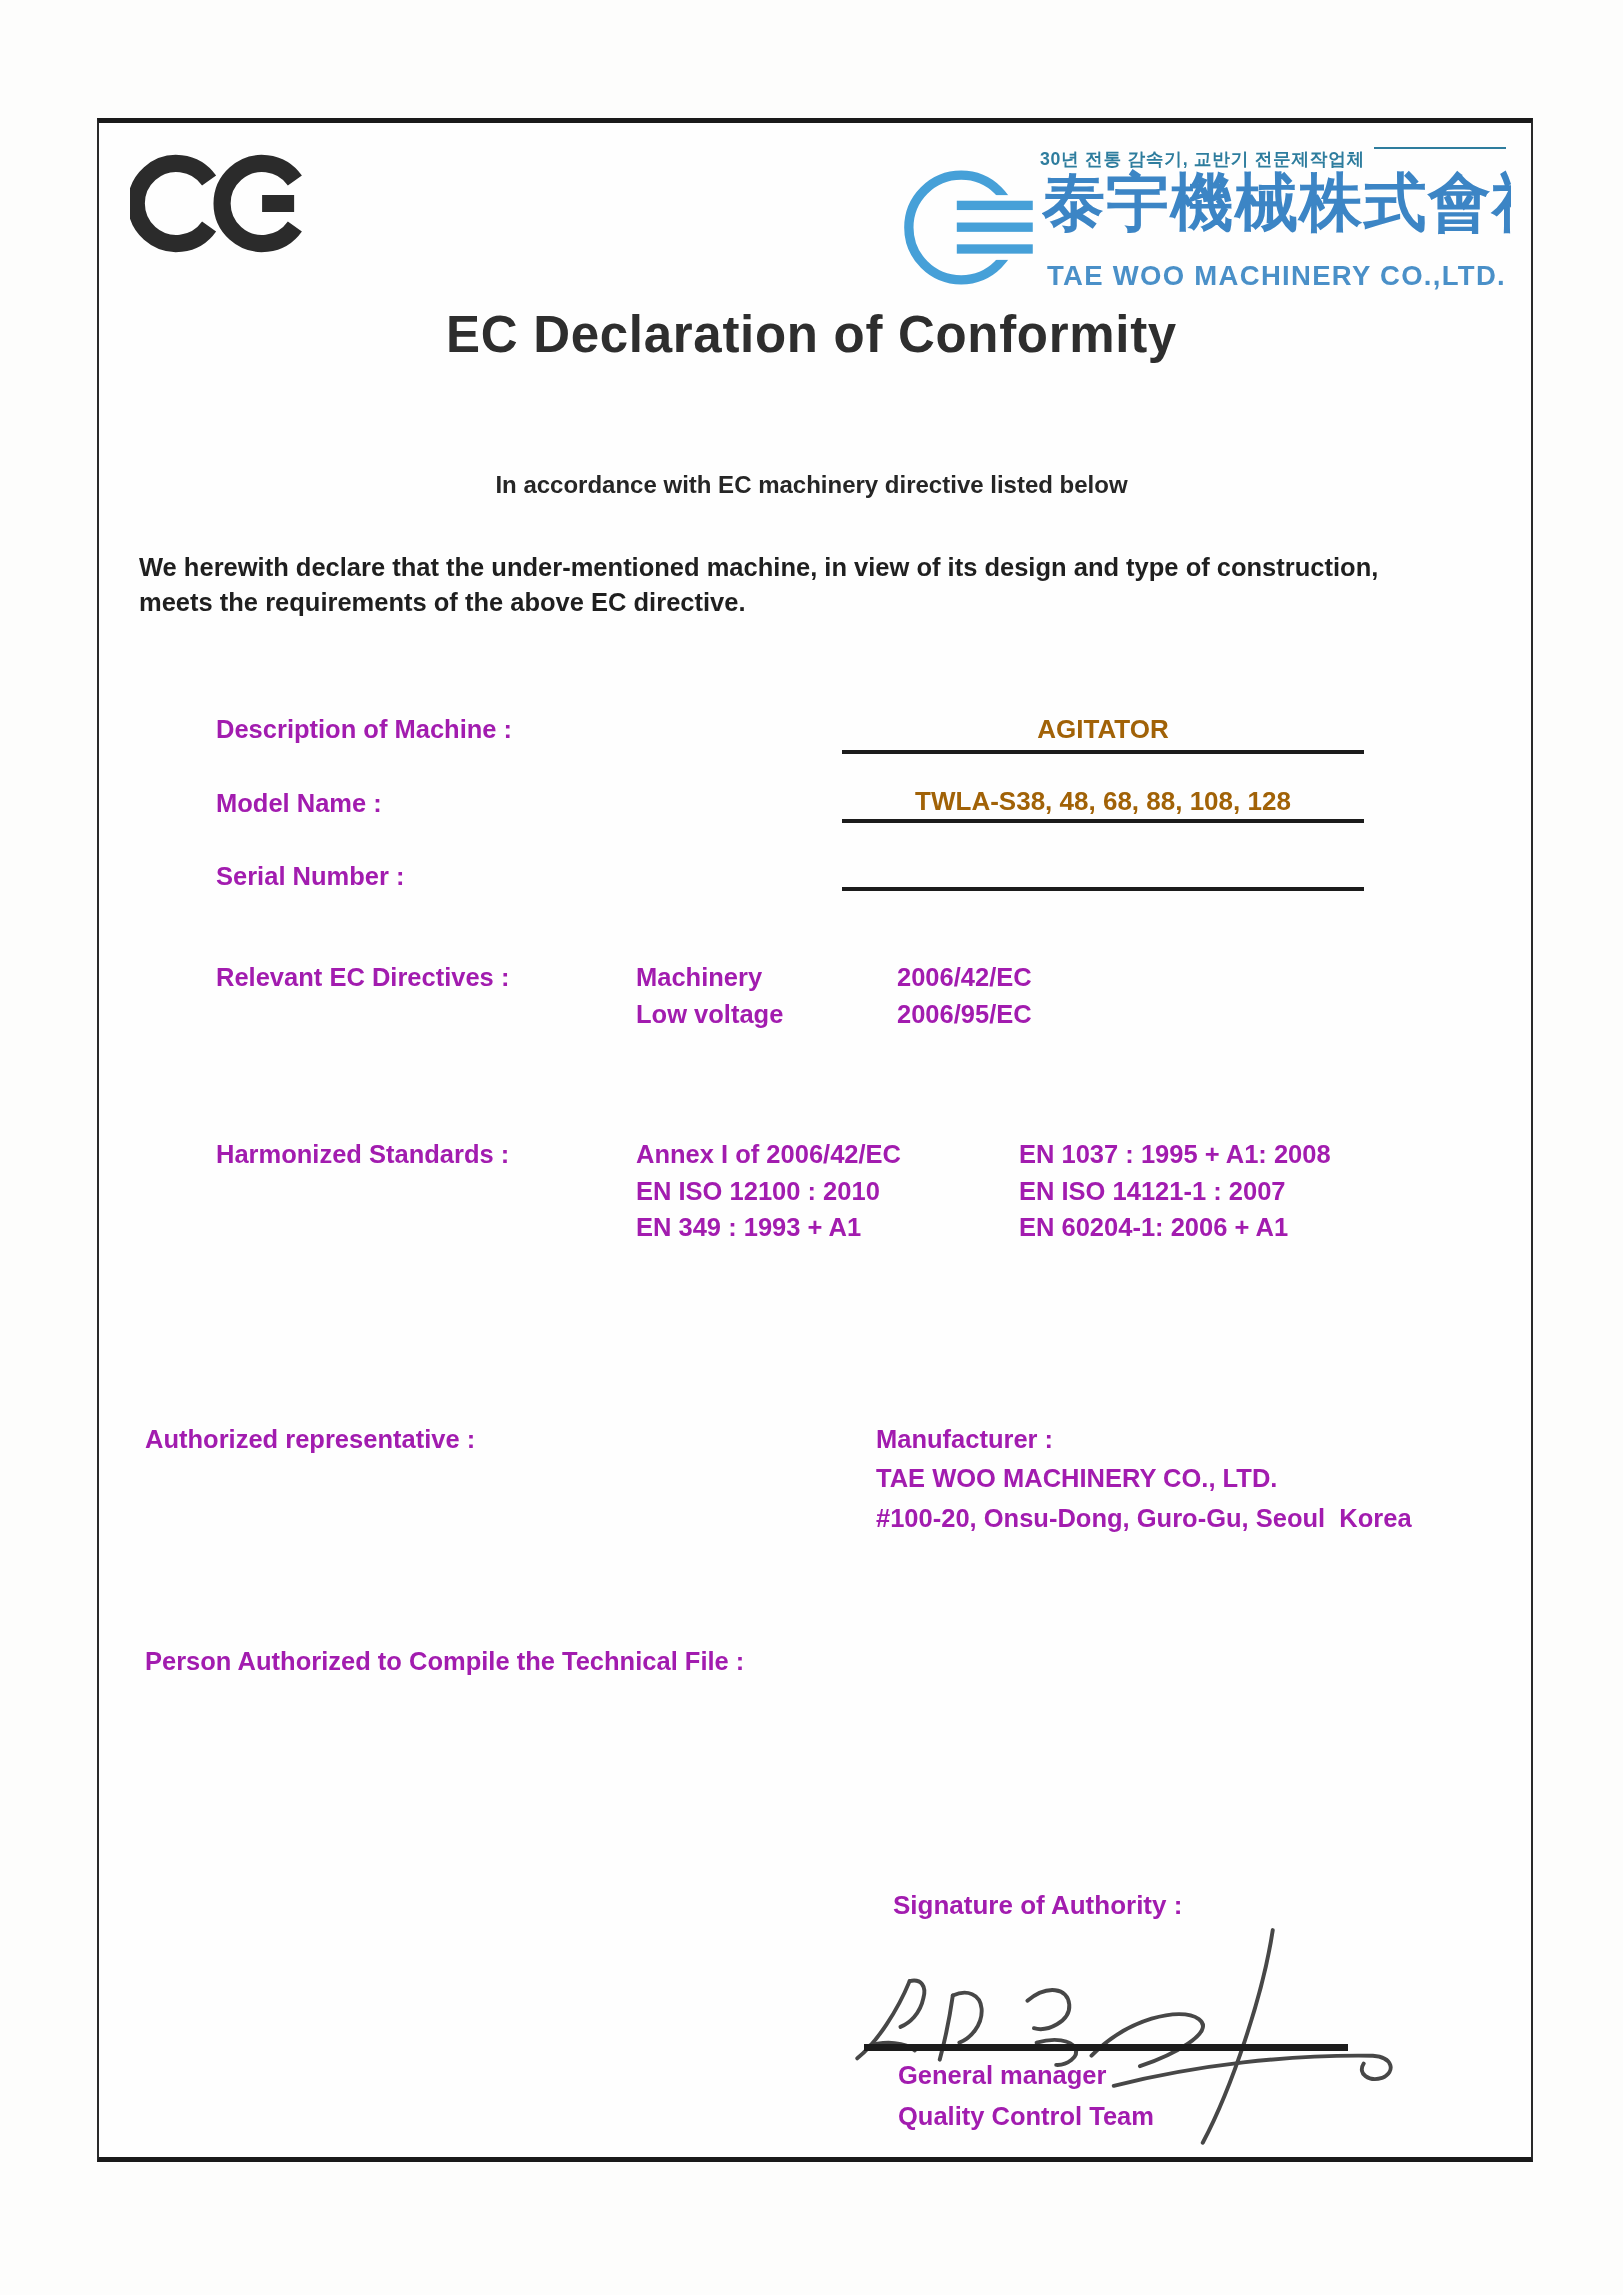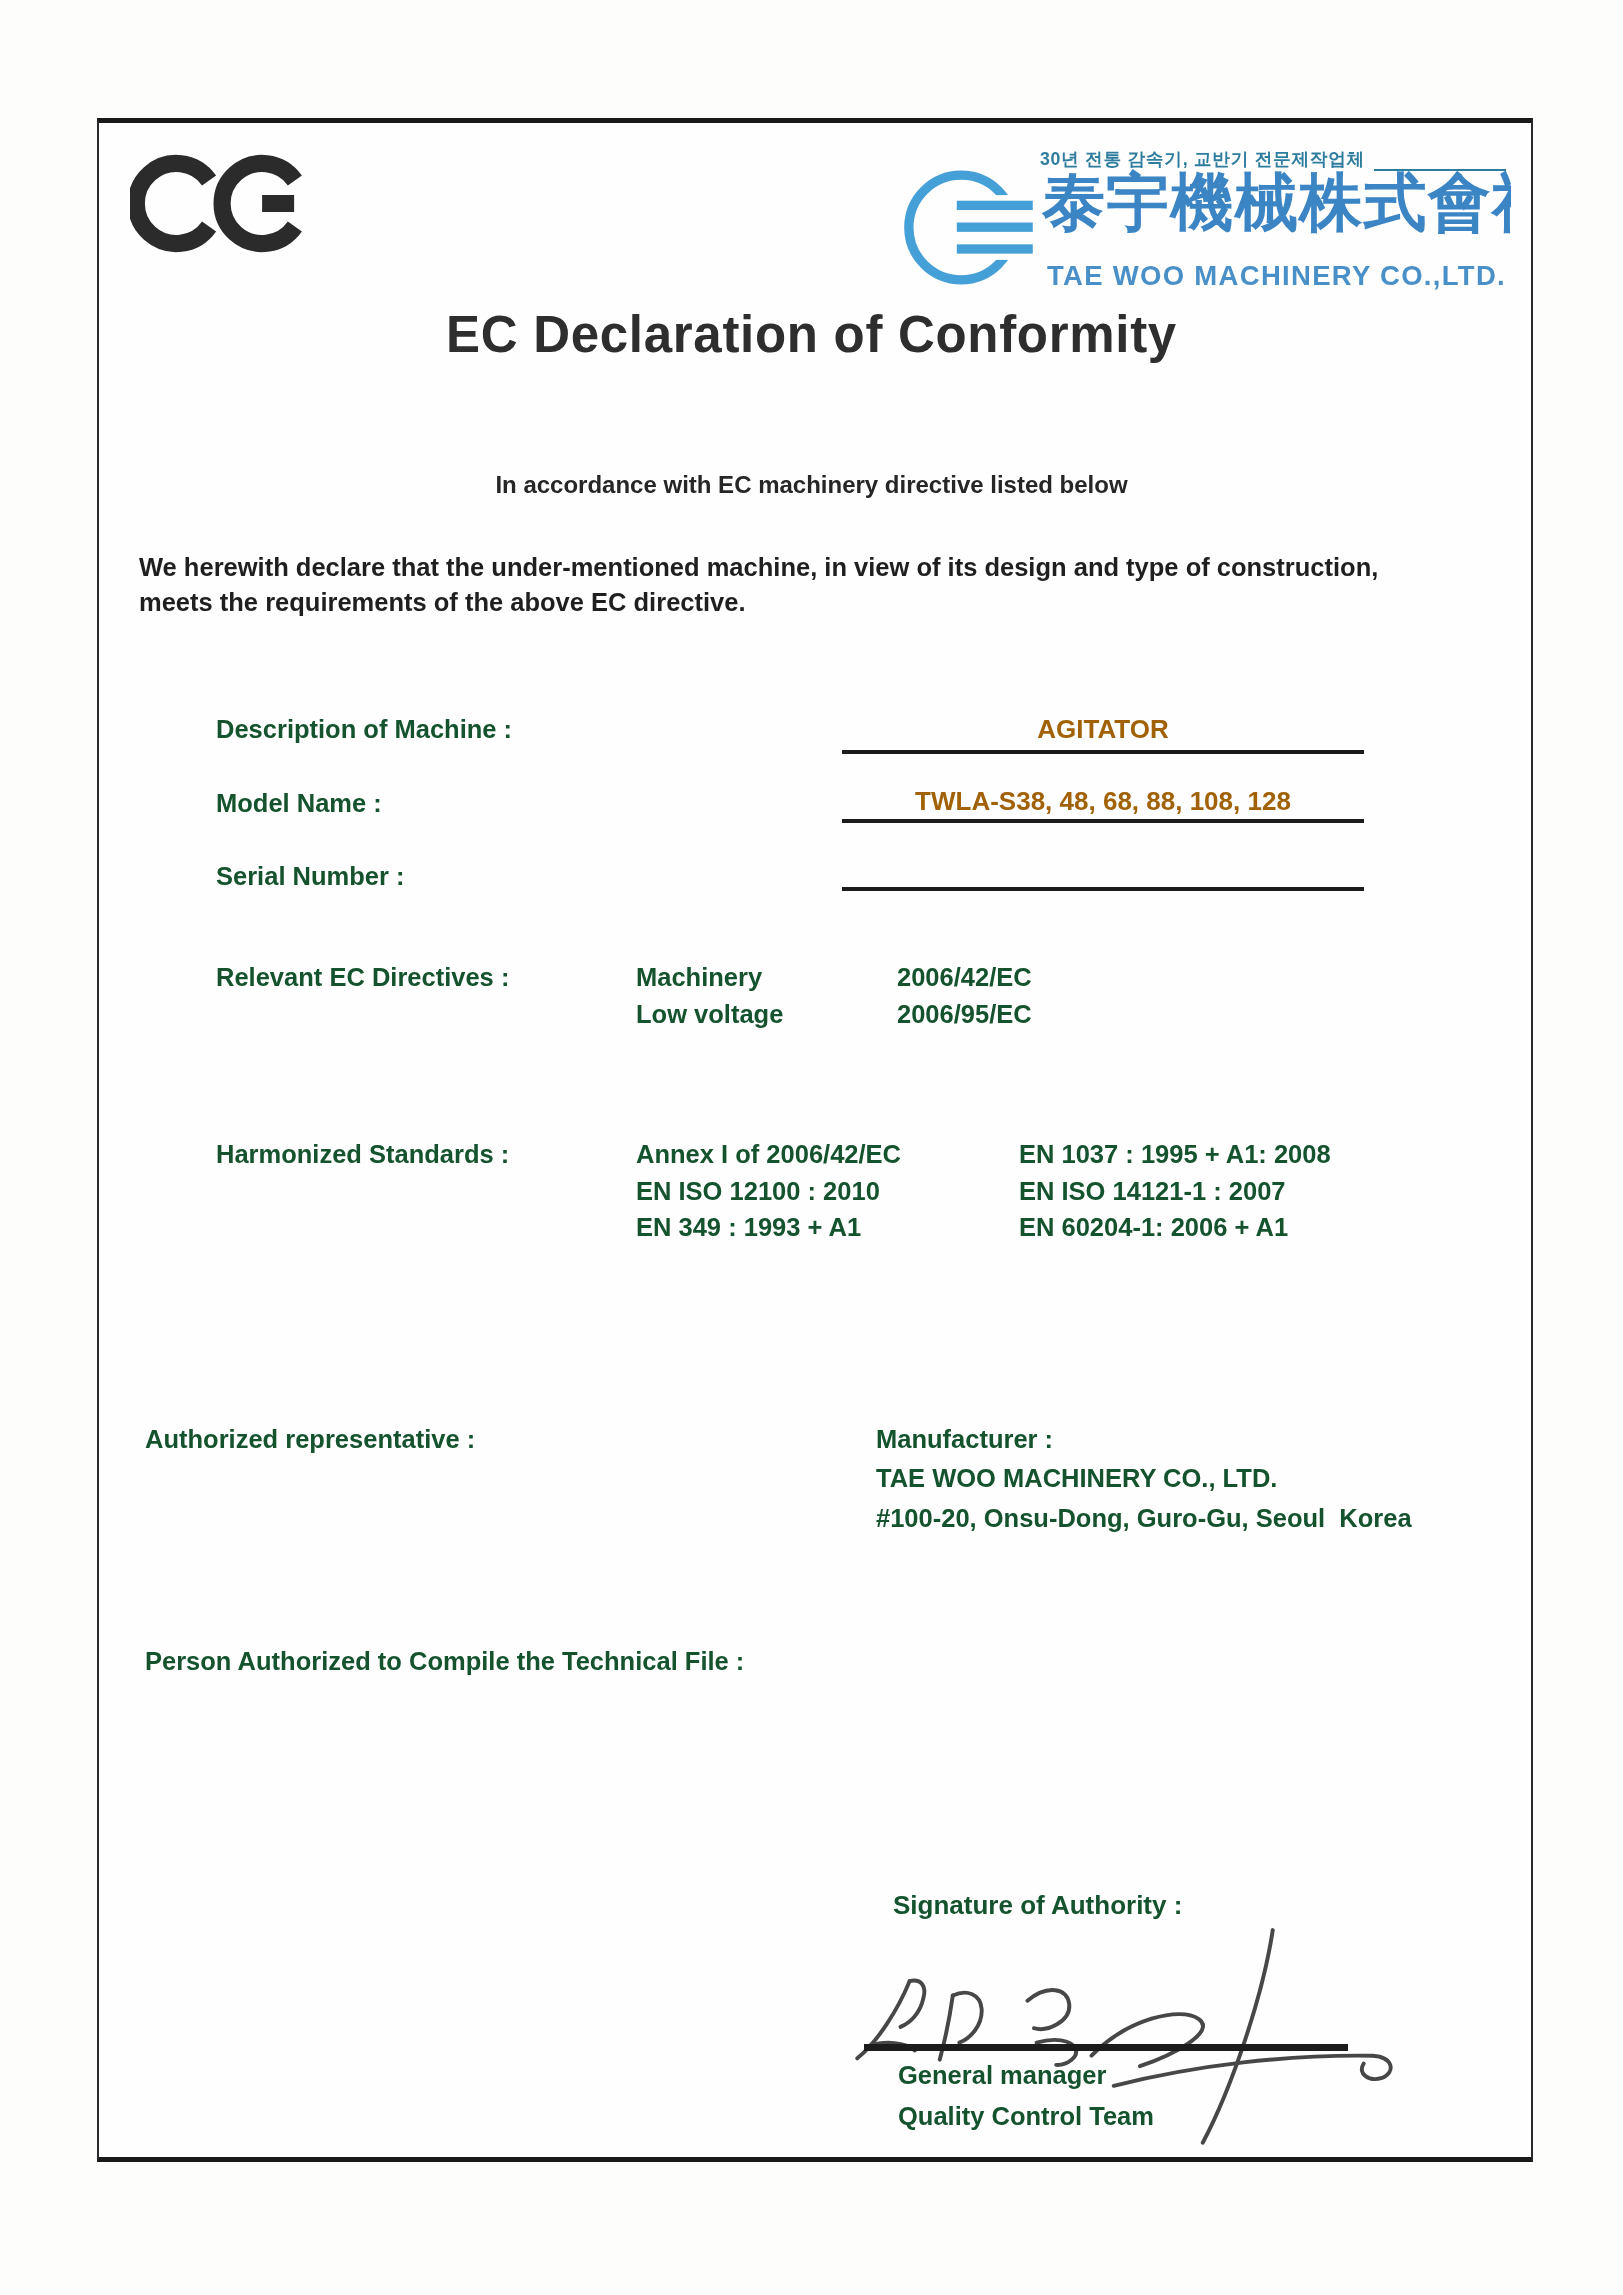--- a/index.html
+++ b/index.html
@@ -8,32 +8,32 @@
     font-family:"Liberation Sans",sans-serif;font-weight:700;color:#222;
     overflow:hidden;
   }
   .abs{position:absolute;}
   .frame{
     position:absolute;left:97px;top:118px;width:1432px;height:2034px;
     border-top:5.9px solid #1a1a1a;border-bottom:5.9px solid #1a1a1a;
     border-left:2.6px solid #2a2a2a;border-right:2.6px solid #2a2a2a;
     background:#fefefe;
   }
-  .tagline-row{left:1040px;top:147px;width:466px;display:flex;align-items:flex-end;gap:9.2px;}
+  .tagline-row{left:1040px;top:147px;width:466px;display:flex;align-items:flex-start;gap:9.2px;}
   .tagline-text{font-size:17.7px;color:#2e7d9e;white-space:pre;letter-spacing:0.7px;}
   .tagline-rule{flex:1;height:0;border-top:2.6px solid #2e7d9e;}
   .cjk{left:1042px;top:166px;width:469px;font-size:63px;line-height:1.15;color:#3c85c5;
        text-align:center;letter-spacing:1.3px;overflow:hidden;white-space:nowrap;}
   .logo-en{left:1042px;top:260px;width:469px;font-size:27.5px;color:#4a90c8;
        text-align:center;letter-spacing:1.3px;white-space:nowrap;}
   .title{left:0;top:305px;width:1623px;text-align:center;font-size:51px;color:#2e2e2e;letter-spacing:0.7px;}
   .subtitle{left:0;top:471px;width:1623px;text-align:center;font-size:24px;color:#262626;}
   .para{left:139px;top:550px;width:1374px;font-size:25.5px;line-height:35px;color:#1f1f1f;}
   .para div{white-space:pre-wrap;}
-  .lbl{font-size:25.5px;color:#14532d;white-space:pre;}
+  .lbl{font-size:25.5px;color:#a21caf;white-space:pre;}
   .val{font-size:26px;color:#a16207;text-align:center;white-space:pre;}
   .fieldline{position:absolute;left:842px;width:522px;height:3.9px;background:#1c1c1c;}
   .sigline{position:absolute;left:864px;top:2044px;width:484px;height:6.5px;background:#1c1c1c;}
   svg{display:block;}
 </style>
 </head>
 <body>
 
 <div class="page">
 

